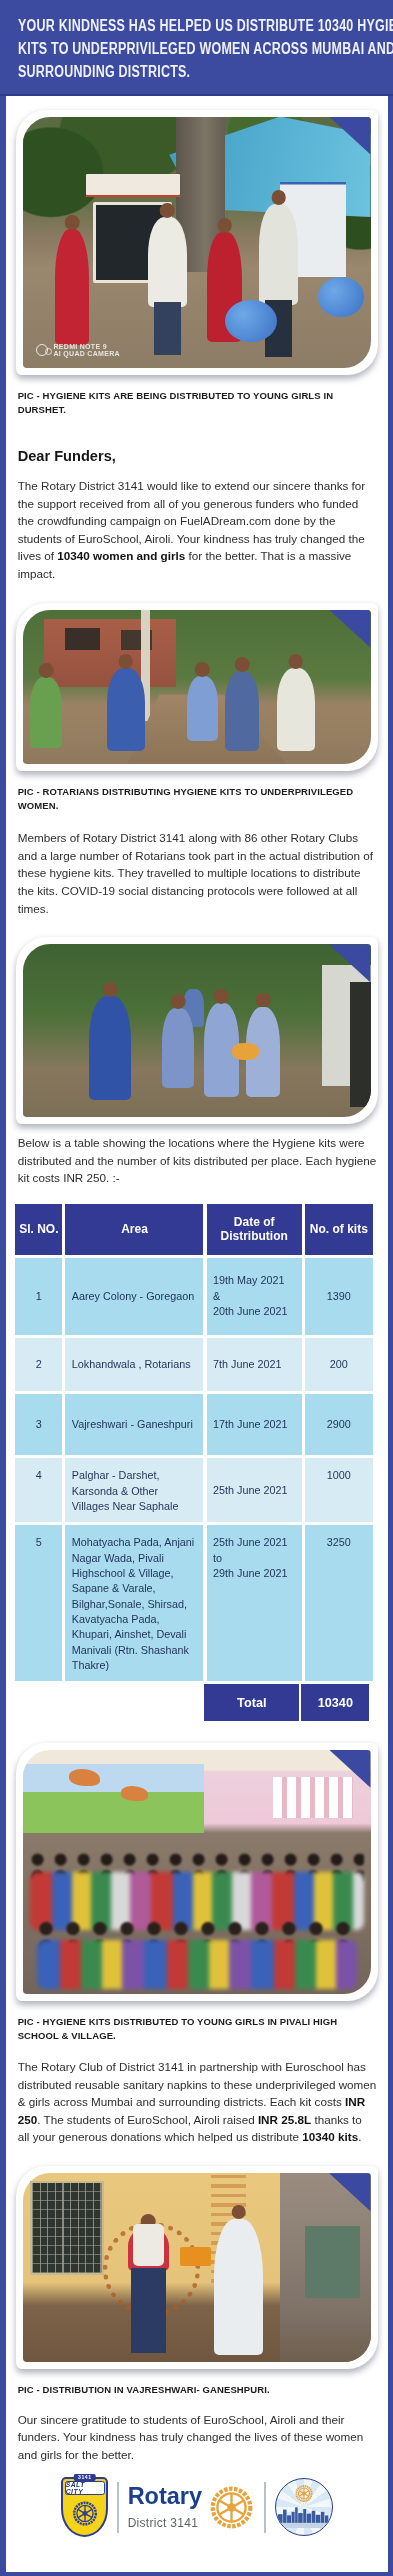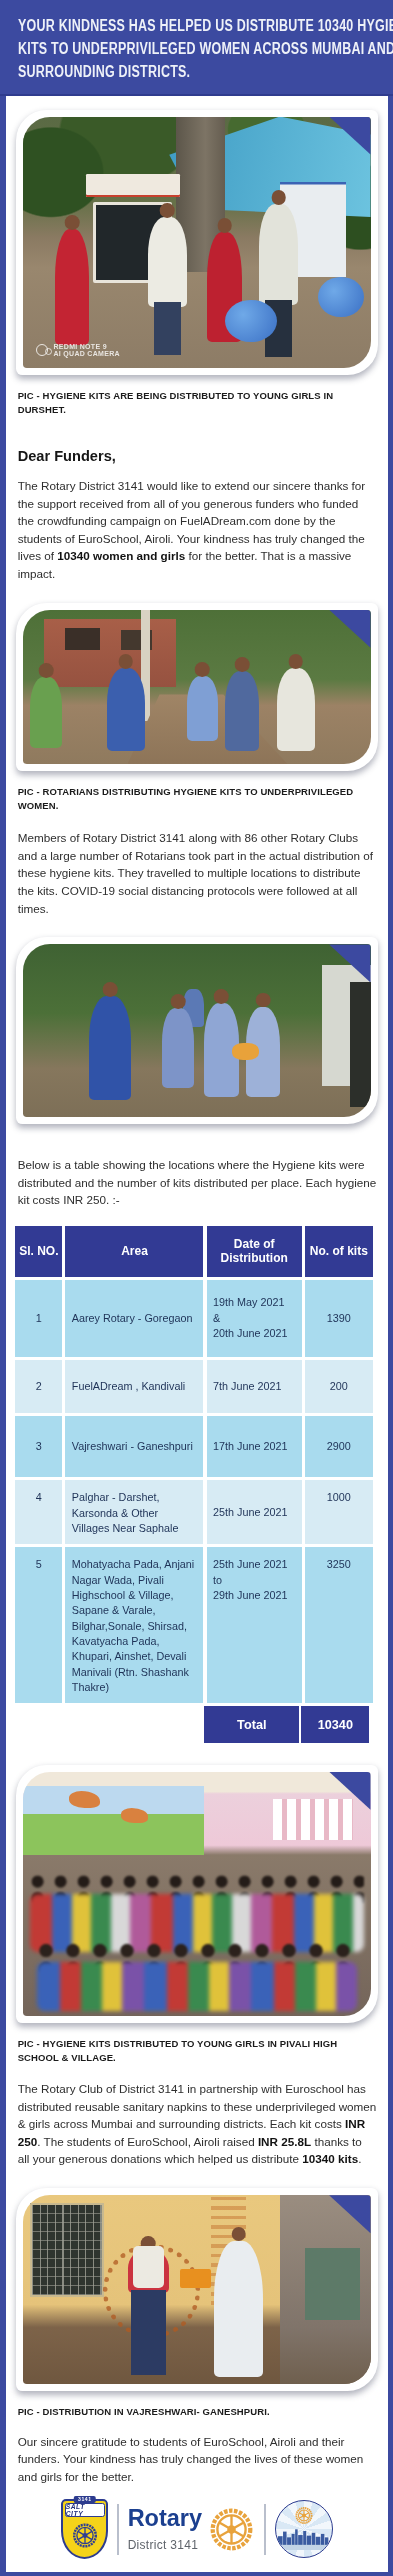--- a/index.html
+++ b/index.html
@@ -217,39 +217,39 @@
       <i class="s p3-f5"></i>
       <i class="s fg p3-f1"></i>
       <i class="s fg p3-f2"></i>
       <i class="s fg p3-f3"></i>
       <i class="s fg p3-f4"></i>
       <i class="s p3-f6"></i>
       <i class="s corner"></i>
     </div>
   </div>
 
-  <p class="para" style="margin-top:32px;"><span>Below is a table showing the locations where the Hygiene kits were distributed and the number of kits distributed per place. Each hygiene kit costs INR 250. :-</span></p>
+  <p class="para" style="margin-top:10px;"><span>Below is a table showing the locations where the Hygiene kits were distributed and the number of kits distributed per place. Each hygiene kit costs INR 250. :-</span></p>
 
   <div class="tbl">
     <div class="th">Sl. NO.</div>
     <div class="th">Area</div>
     <div class="th">Date of Distribution</div>
     <div class="th">No. of kits</div>
 
     <div class="td c r-odd h1">1</div>
-    <div class="td r-odd h1">Aarey Rotary - Goregaon</div>
+    <div class="td r-odd h1">Aarey Colony - Goregaon</div>
     <div class="td r-odd h1">
         <div>19th May 2021</div>
         <div>&amp;</div>
         <div>20th June 2021</div>
       </div>
     <div class="td c r-odd h1">1390</div>
 
     <div class="td c r-even h2">2</div>
-    <div class="td r-even h2">FuelADream , Kandivali</div>
+    <div class="td r-even h2">Lokhandwala , Rotarians</div>
     <div class="td r-even h2">7th June 2021</div>
     <div class="td c r-even h2">200</div>
 
     <div class="td c r-odd h3">3</div>
     <div class="td r-odd h3">Vajreshwari - Ganeshpuri</div>
     <div class="td r-odd h3">17th June 2021</div>
     <div class="td c r-odd h3">2900</div>
 
     <div class="td c topal r-even h4">4</div>
     <div class="td topal r-even h4">Palghar - Darshet, Karsonda &amp; Other Villages Near Saphale</div>

